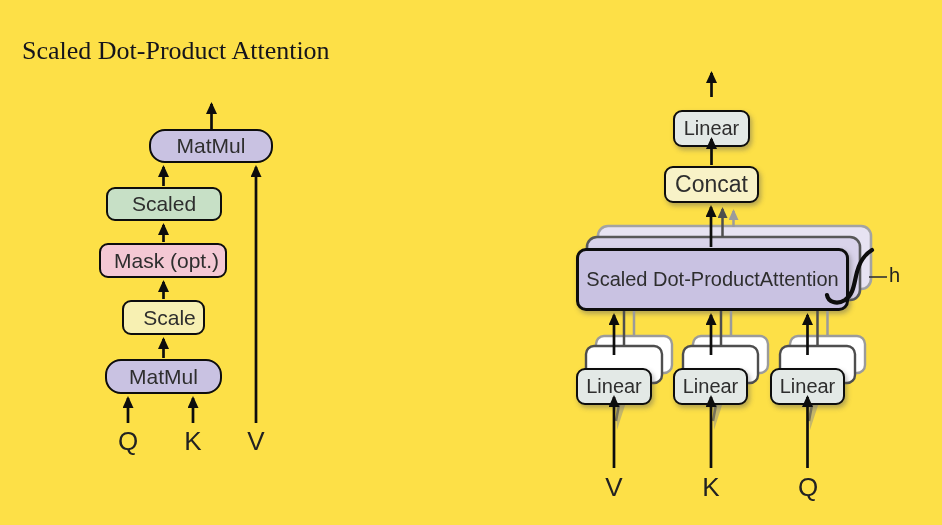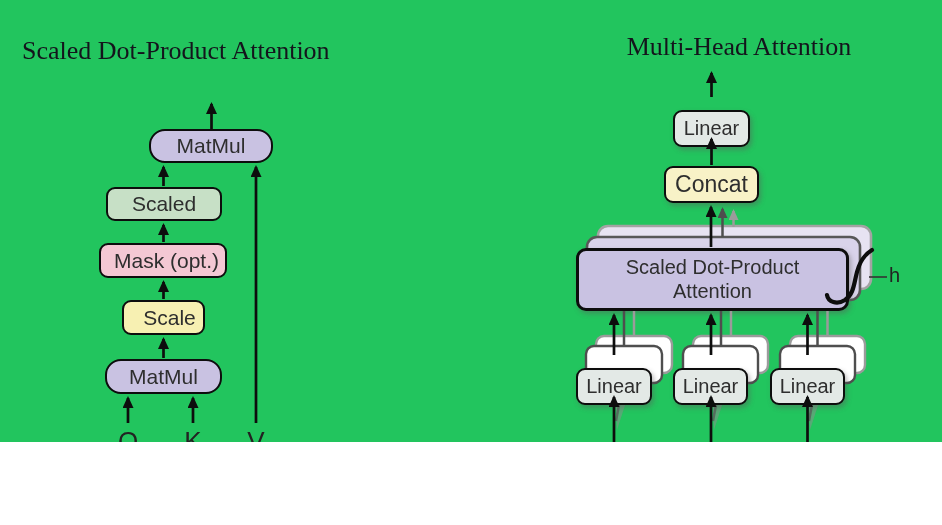--- a/index.html
+++ b/index.html
@@ -1,32 +1,32 @@
 <!DOCTYPE html>
 <html><head>
 <meta charset="utf-8">
 <style>
   html,body { margin:0; padding:0; background:#ffffff; }
   #stage {
-    position:relative; width:942px; height:442px; background:#22c55e;
+    position:relative; width:942px; height:525px; background:#fde047;
     overflow:hidden; font-family:"Liberation Sans", sans-serif;
   }
   svg.layer { position:absolute; left:0; top:0; pointer-events:none; }
   .title {
     position:absolute; font-family:"Liberation Serif", serif;
     font-size:26px; color:#14141c; white-space:nowrap;
   }
   .box {
     position:absolute; box-sizing:border-box;
     border:2.8px solid #0d0d0d; border-radius:9px;
     display:flex; align-items:center; justify-content:center;
     font-size:21px; color:#2e2e2e; white-space:nowrap;
   }
   .box.stacked { box-shadow:2px 3px 5px rgba(90,90,90,0.45); }
-  .box.att { border-radius:10px; border-width:3px; flex-direction:column;
+  .box.att { border-radius:10px; border-width:3px; 
              line-height:1.18; font-size:20px; }
   .iolabel {
     position:absolute; width:50px; text-align:center;
     font-size:26px; color:#222;
   }
   .hlabel { position:absolute; font-size:20px; color:#222; }
   .c-purple  { background:#C9C2E2;border-radius:16px; }
   .c-green   { background:#C7E0C6; }
   .c-pink    { background:#F4C8D4;padding-left:7px; }
   .c-yellow  { background:#F7F0B2;padding-left:12px; }
@@ -60,21 +60,20 @@
       <polygon points="712,393 726,393 714,430" fill="#8e8e8e" opacity="0.5"></polygon>
       <line x1="718" y1="394" x2="713" y2="421" stroke="#555" stroke-width="2.5" opacity="0.7"></line>
     </g>
     <g>
       <polygon points="808,393 822,393 810,430" fill="#8e8e8e" opacity="0.5"></polygon>
       <line x1="814" y1="394" x2="809" y2="421" stroke="#555" stroke-width="2.5" opacity="0.7"></line>
     </g>
   </svg>
 
   <div class="title" style="left:22px; top:36px;">Scaled Dot-Product Attention</div>
-  <div class="title" style="left:589px; top:32px; width:300px; text-align:center;">Multi-Head Attention</div>
 
   <div class="box c-purple" style="left:149px; top:129px; width:124px; height:34px;">MatMul</div>
   <div class="box c-green" style="left:106px; top:187px; width:116px; height:34px;">Scaled</div>
   <div class="box c-pink" style="left:99px; top:243px; width:128px; height:35px;">Mask (opt.)</div>
   <div class="box c-yellow" style="left:122px; top:300px; width:83px; height:35px;">Scale</div>
   <div class="box c-purple" style="left:105px; top:359px; width:117px; height:35px;">MatMul</div>
 
   <div class="iolabel" style="left:103px; top:426px;">Q</div>
   <div class="iolabel" style="left:168px; top:426px;">K</div>
   <div class="iolabel" style="left:231px; top:426px;">V</div>

